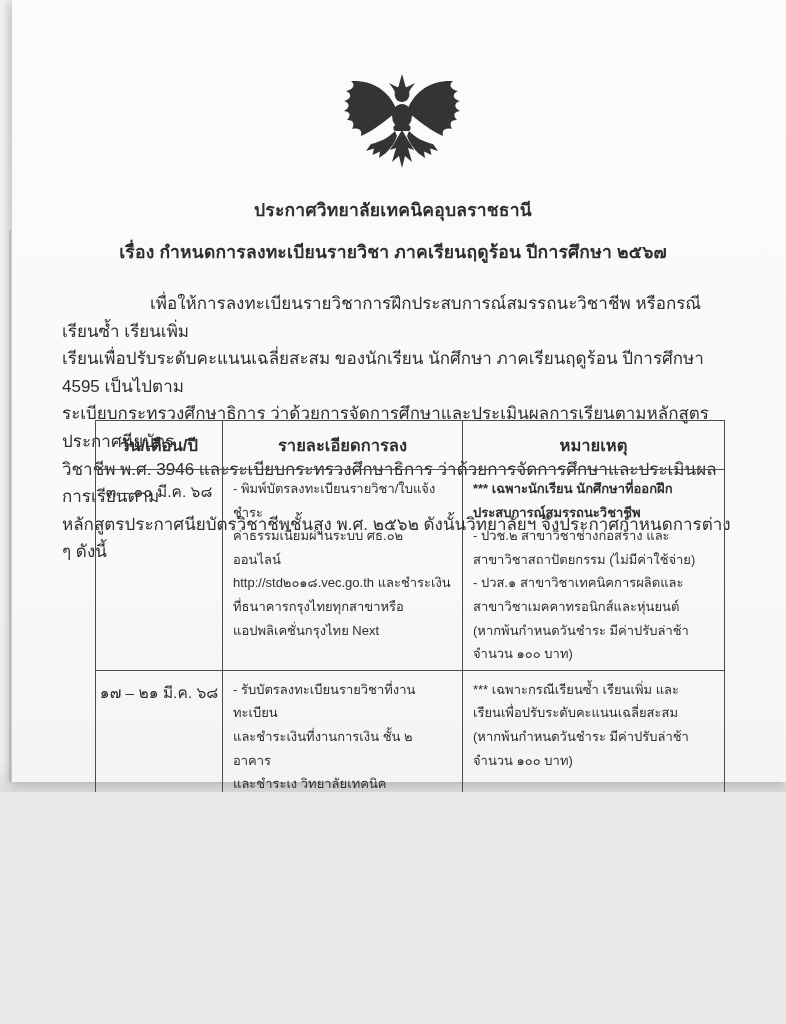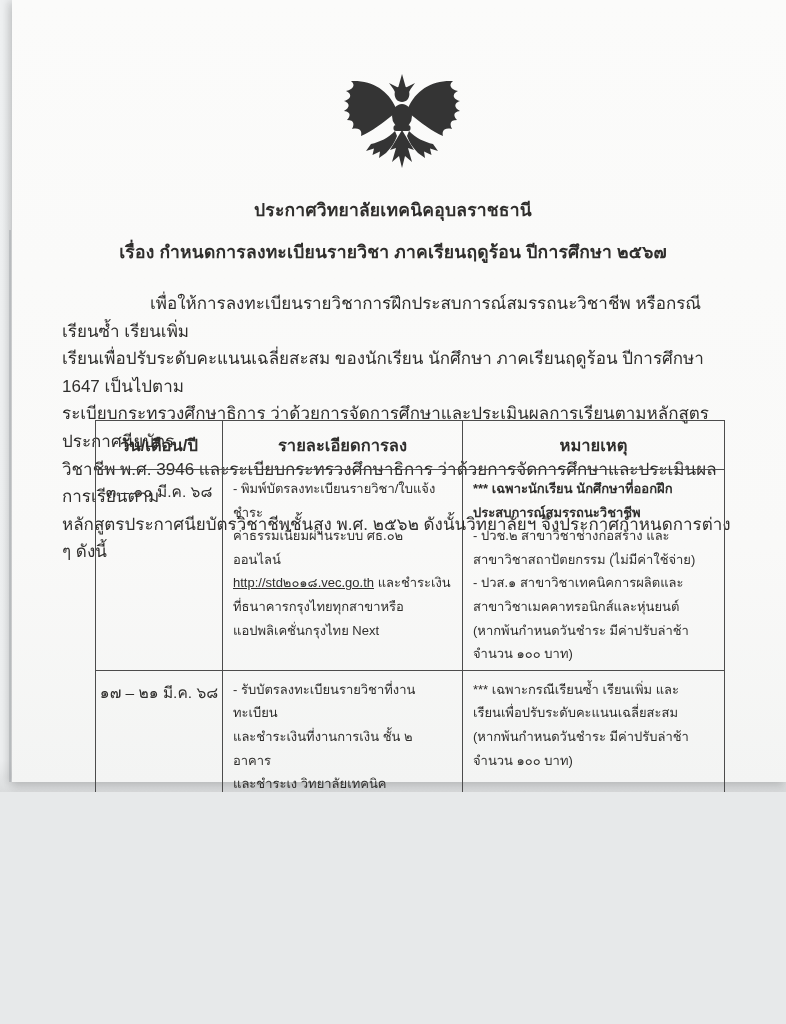--- a/index.html
+++ b/index.html
@@ -23,21 +23,21 @@
   .reg-table th,.reg-table td{border:1.6px solid #4c4c4c;vertical-align:top;overflow:hidden;}
   .reg-table th{font-size:16.5px;font-weight:bold;text-align:center;vertical-align:middle;height:44px;padding:2px 4px;}
   .col-date{width:127px;}
   .col-details{width:240px;}
   .col-remark{width:262px;}
   .cell-date{text-align:center;padding-top:9px;font-size:15.5px;}
   .cell-text{padding:7px 8px 4px 10px;font-size:13px;line-height:23.6px;}
   .row-1{height:193px;}
   .row-2{height:132px;}
   .bold-lines{font-weight:bold;}
-  .link{text-decoration:underline;text-align:center;}
+  .link{text-align:center;}
   .footer-issued{position:absolute;top:816px;left:0;width:786px;text-align:center;font-size:16px;}
   .signature-svg{position:absolute;left:354px;top:834px;}
   .signer-name{position:absolute;top:884px;left:0;width:786px;text-align:right;font-size:18px;margin-left:38px;}
   .signer-title{position:absolute;top:909px;left:0;width:786px;text-align:center;font-size:17px;}
 </style>
 </head>
 <body>
 
 <div class="scan">
   <div class="paper"></div>
@@ -57,21 +57,21 @@
       <path d="M59,57 C52,64 44,68 35,70 L30,77 L38,74.5 L36.5,81 L44,77.5 L43,84 L50,79 C55,74 59,68 61,62 Z"></path>
       <path d="M59,57 C52,64 44,68 35,70 L30,77 L38,74.5 L36.5,81 L44,77.5 L43,84 L50,79 C55,74 59,68 61,62 Z" transform="matrix(-1,0,0,1,132,0)"></path>
     </g>
   </svg>
 
   <div class="title-1">ประกาศวิทยาลัยเทคนิคอุบลราชธานี</div>
   <div class="title-2">เรื่อง กำหนดการลงทะเบียนรายวิชา ภาคเรียนฤดูร้อน ปีการศึกษา ๒๕๖๗</div>
 
   <div class="body-para">
       <div>เพื่อให้การลงทะเบียนรายวิชาการฝึกประสบการณ์สมรรถนะวิชาชีพ หรือกรณีเรียนซ้ำ เรียนเพิ่ม</div>
-      <div>เรียนเพื่อปรับระดับคะแนนเฉลี่ยสะสม ของนักเรียน นักศึกษา ภาคเรียนฤดูร้อน ปีการศึกษา 1647 เป็นไปตาม</div>
+      <div>เรียนเพื่อปรับระดับคะแนนเฉลี่ยสะสม ของนักเรียน นักศึกษา ภาคเรียนฤดูร้อน ปีการศึกษา 4595 เป็นไปตาม</div>
       <div>ระเบียบกระทรวงศึกษาธิการ ว่าด้วยการจัดการศึกษาและประเมินผลการเรียนตามหลักสูตรประกาศนียบัตร</div>
       <div>วิชาชีพ พ.ศ. 3946 และระเบียบกระทรวงศึกษาธิการ ว่าด้วยการจัดการศึกษาและประเมินผลการเรียนตาม</div>
       <div>หลักสูตรประกาศนียบัตรวิชาชีพชั้นสูง พ.ศ. ๒๕๖๒ ดังนั้นวิทยาลัยฯ จึงประกาศกำหนดการต่าง ๆ ดังนี้</div>
     </div>
 
   <table class="reg-table">
     <colgroup>
         <col class="col-date">
         <col class="col-details">
         <col class="col-remark">

